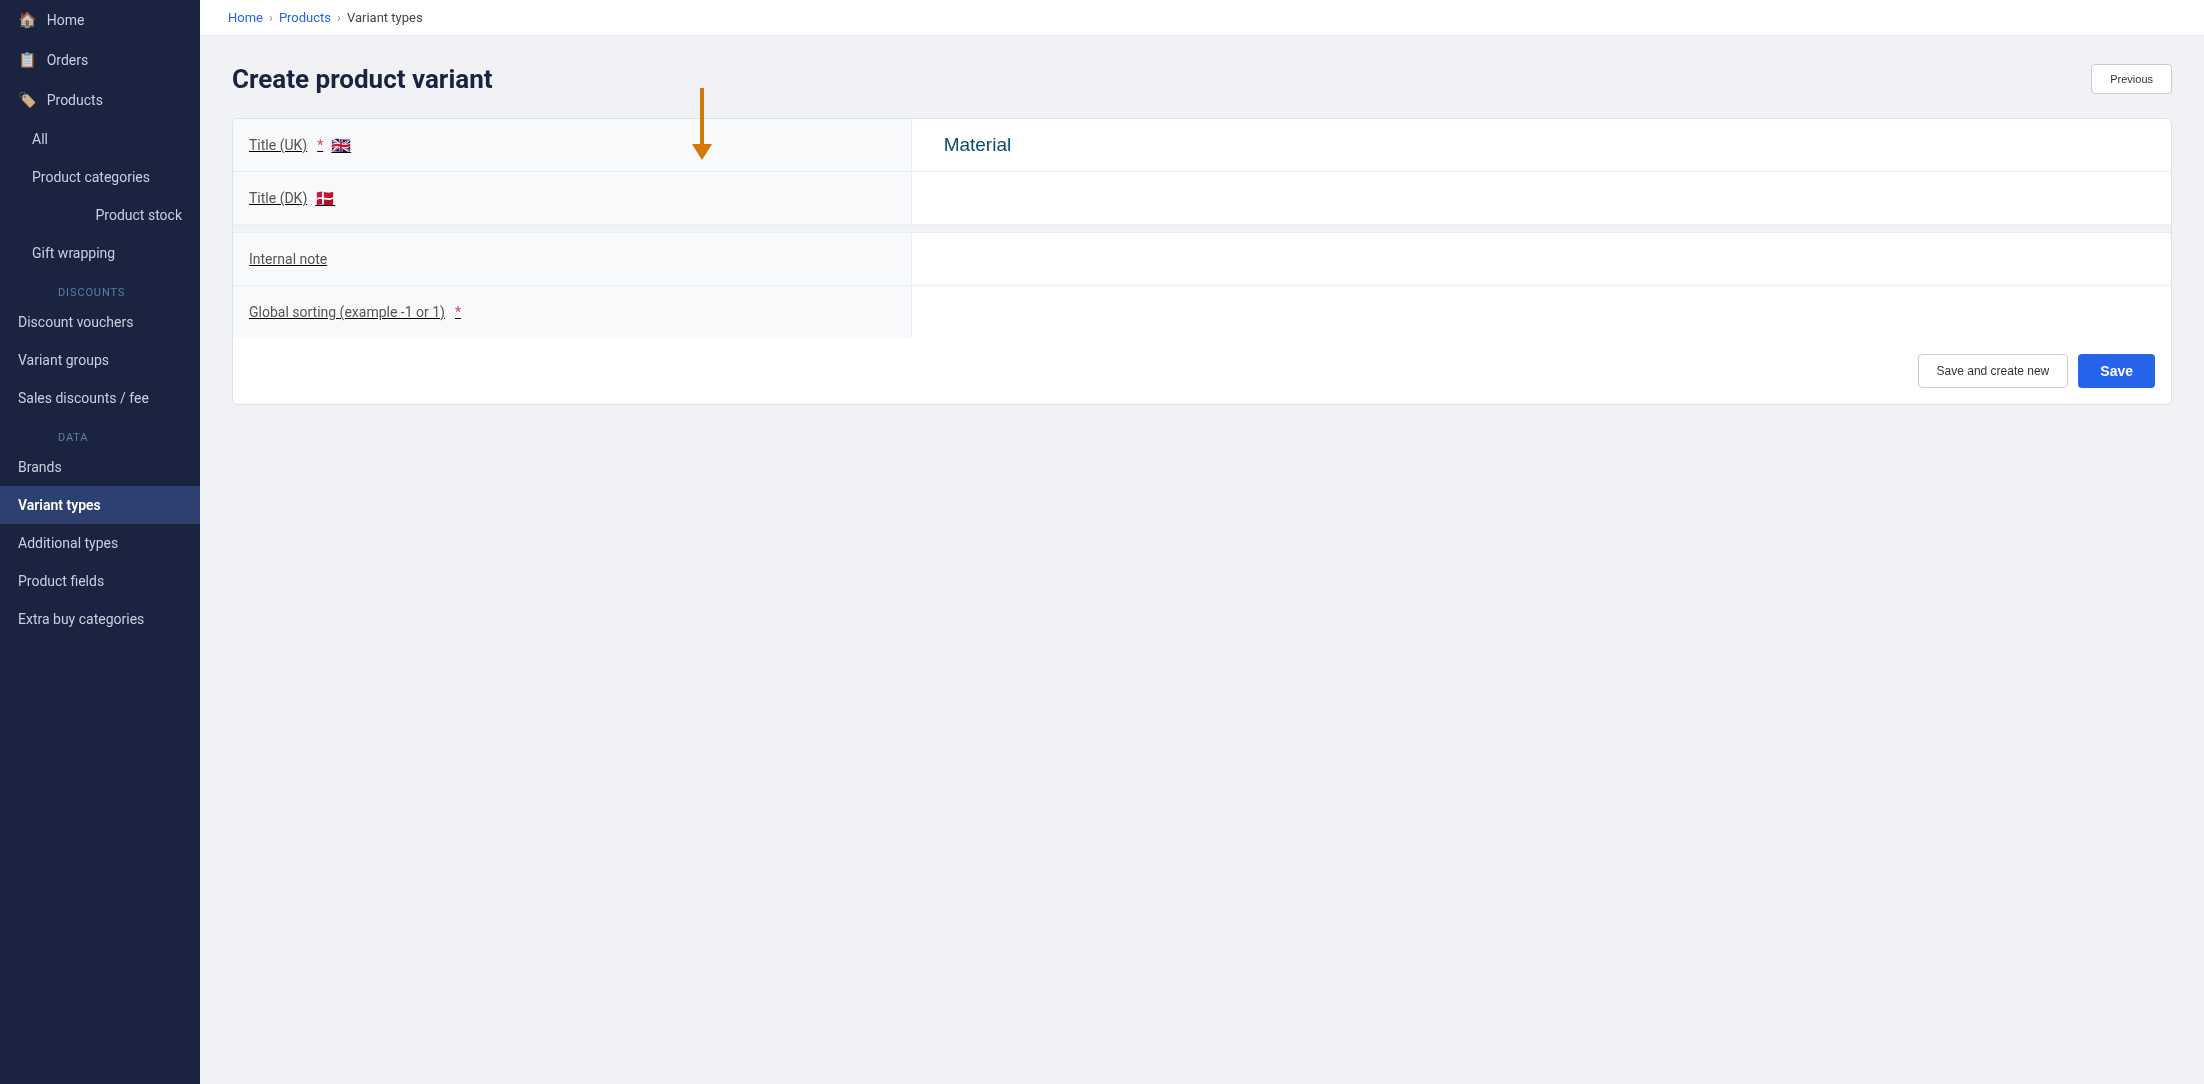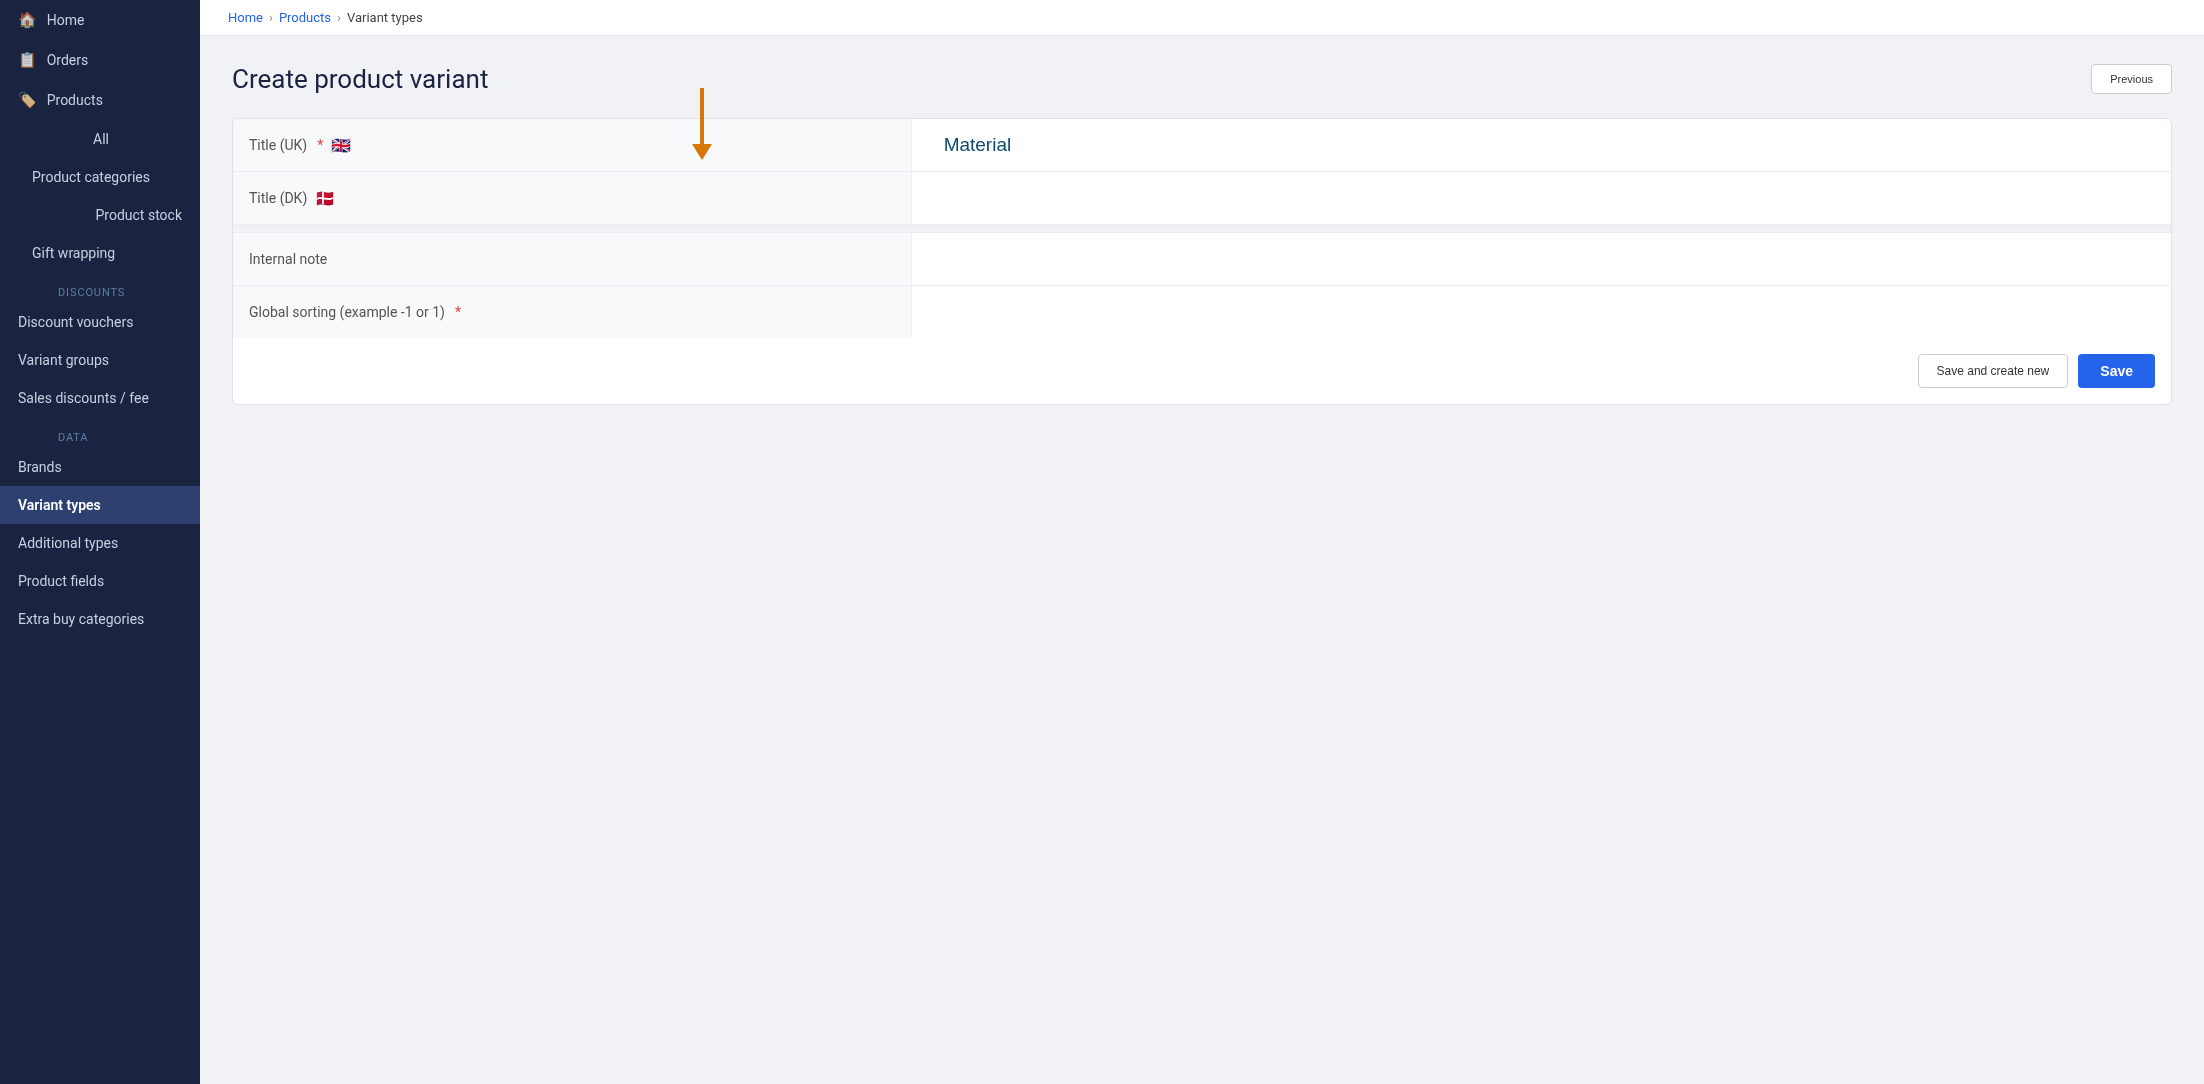--- a/index.html
+++ b/index.html
@@ -75,21 +75,21 @@
       flex: 1;
     }
     .page-header {
       display: flex;
       align-items: center;
       justify-content: space-between;
       margin-bottom: 24px;
     }
     .page-title {
       font-size: 26px;
-      font-weight: 400;
+      font-weight: 700;
       color: #1a2340;
       text-align: center;
     }
 
     .btn-previous {
       padding: 8px 18px;
       border: 1px solid #ccc;
       background: #fff;
       border-radius: 4px;
       cursor: pointer;
@@ -101,20 +101,21 @@
     .form-card {
       background: #fff;
       border: 1px solid #dde2ea;
       border-radius: 6px;
       overflow: hidden;
       margin-bottom: 20px;
     }
     .form-table {
       width: 100%;
       border-collapse: collapse;
+      text-decoration: underline;
     }
     .form-table tr {
       border-bottom: 1px solid #eaeef2;
     }
     .form-table tr:last-child {
       border-bottom: none;
     }
     .form-table td {
       padding: 13px 16px;
       font-size: 14px;
@@ -196,21 +197,21 @@
   </div>
   <div class="sidebar-item">
     <span class="icon">📋</span>
     <span>Orders</span>
   </div>
   <div class="sidebar-item">
     <span class="icon">🏷️</span>
     <span>Products</span>
   </div>
 
-  <div class="sidebar-item" style="padding-left:20px;justify-content:center;">
+  <div class="sidebar-item" style="padding-left:32px;">
     <span>All</span>
   </div>
   <div class="sidebar-item" style="padding-left:32px;">
     <span>Product categories</span>
   </div>
   <div class="sidebar-item" style="justify-content:flex-end;">
     <span>Product stock</span>
   </div>
   <div class="sidebar-item" style="padding-left:32px;">
     <span>Gift wrapping</span>

